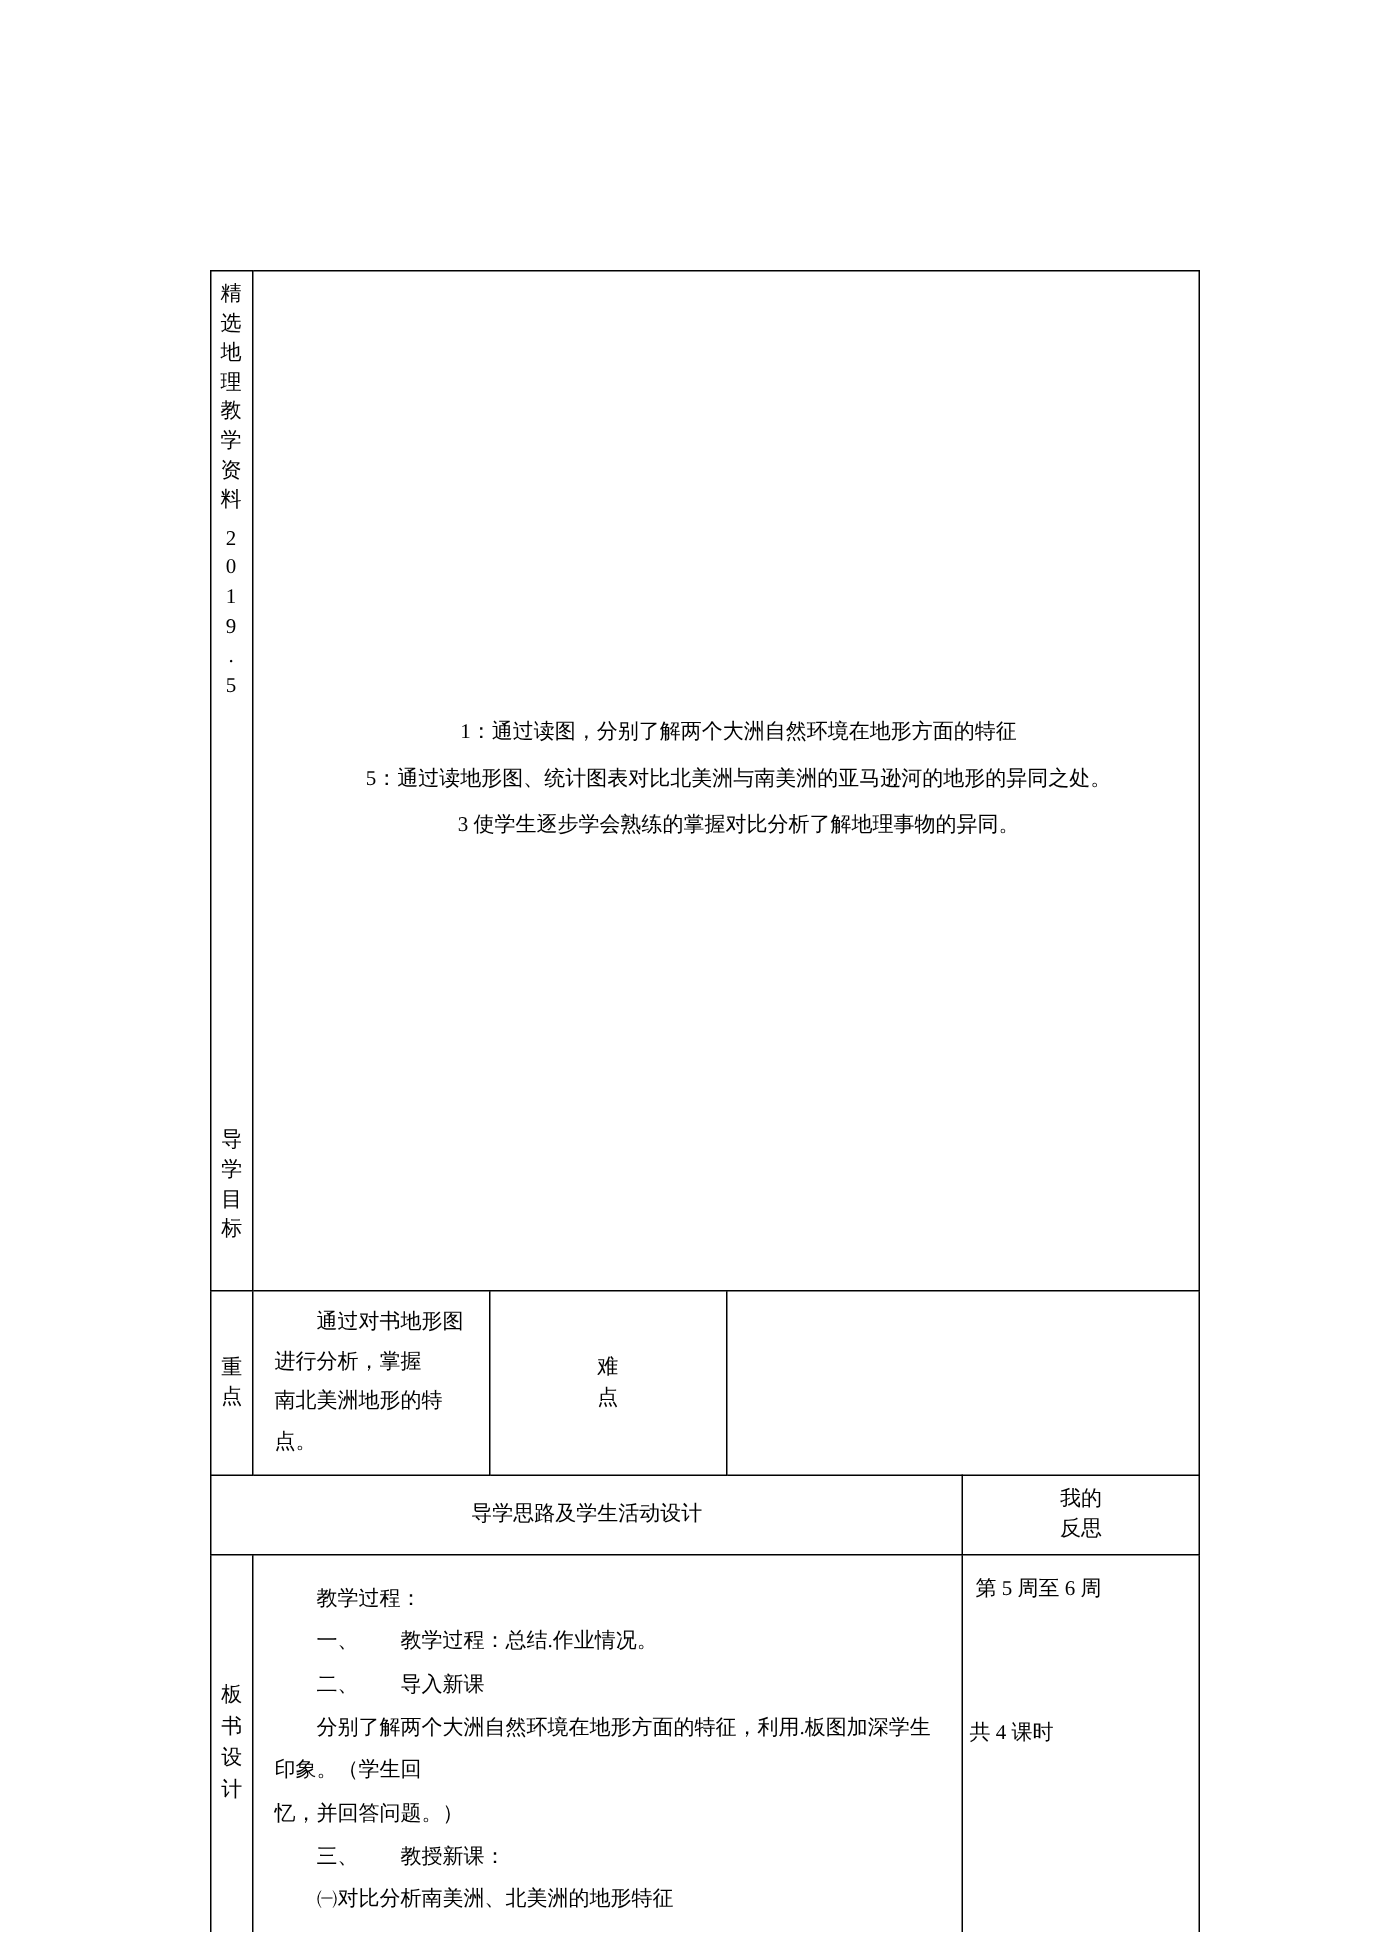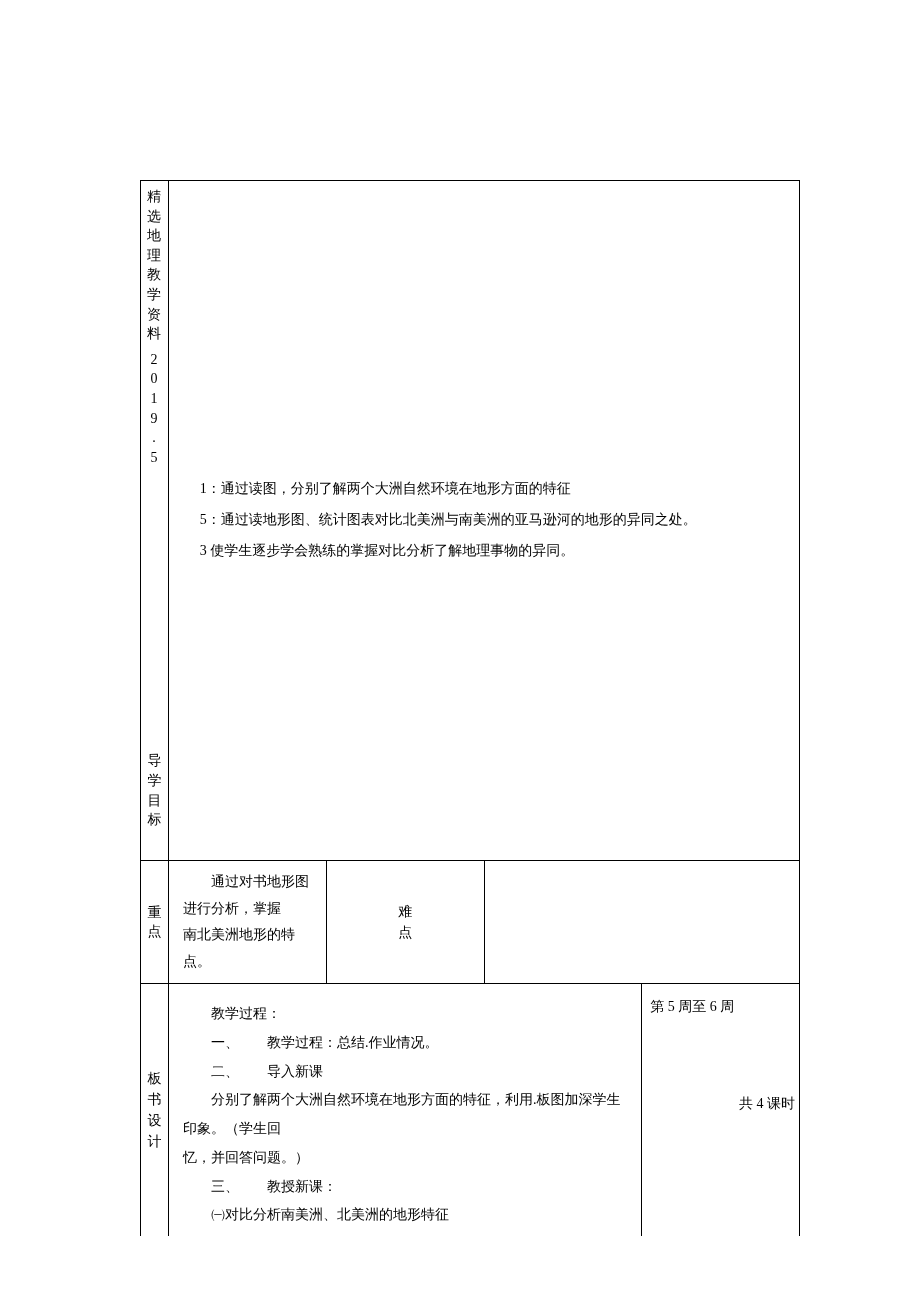--- a/index.html
+++ b/index.html
@@ -34,20 +34,21 @@
       align-items: center;
       justify-content: center;
       line-height: 1.4;
     }
     .goals-cell {
       padding: 20px 14px;
       line-height: 2.2;
     }
     .goals-cell div {
       text-indent: 1.2em;
+      text-align: center;
     }
     .kd-cell {
       padding: 8px 14px;
       line-height: 1.9;
     }
     .kd-cell div:first-child { text-indent: 2em; font-family: Liberation Serif, serif; }
     .header-row td {
       text-align: center;
       padding: 10px 4px;
     }
@@ -73,21 +74,21 @@
     .process-cell .indent2 { text-indent: 2em; }
     .hang { text-indent: 0; }
     .right-panel {
       width: 90px;
       text-align: center;
       vertical-align: top;
       padding: 10px 4px;
       border-bottom: none;
     }
     .right-panel .top-line { text-align: left; padding-left: 4px; }
-    .right-panel .bottom-line { margin-top: 70px; text-align: right; }
+    .right-panel .bottom-line { margin-top: 70px; text-align: left; }
     .prebrand {
       position: relative;
     }
     .brand {
       position: absolute;
       left: 6px;
       top: 6px;
       font-size: 14px;
       display: flex;
       flex-direction: column;
@@ -153,20 +154,31 @@
     <td class="sub-vertical" style="width:30px;">
       <div class="label-stack">
         <span>难</span>
         <span>点</span>
       </div>
     </td>
     <td colspan="2">
       <span></span>
     </td>
   </tr>
+  <tr class="header-row">
+    <td colspan="4">
+      <span>导学思路及学生活动设计</span>
+    </td>
+    <td class="right-panel" style="border-bottom:1px solid #000; vertical-align: middle; padding:6px 2px;">
+      <div style="line-height:1.4;">
+        <div>我的</div>
+        <div>反思</div>
+      </div>
+    </td>
+  </tr>
   <tr>
     <td class="sub-vertical" style="border-bottom:none;">
       <div class="label-stack">
         <span>板</span>
         <span>书</span>
         <span>设</span>
         <span>计</span>
       </div>
     </td>
     <td class="process-cell" colspan="3">

